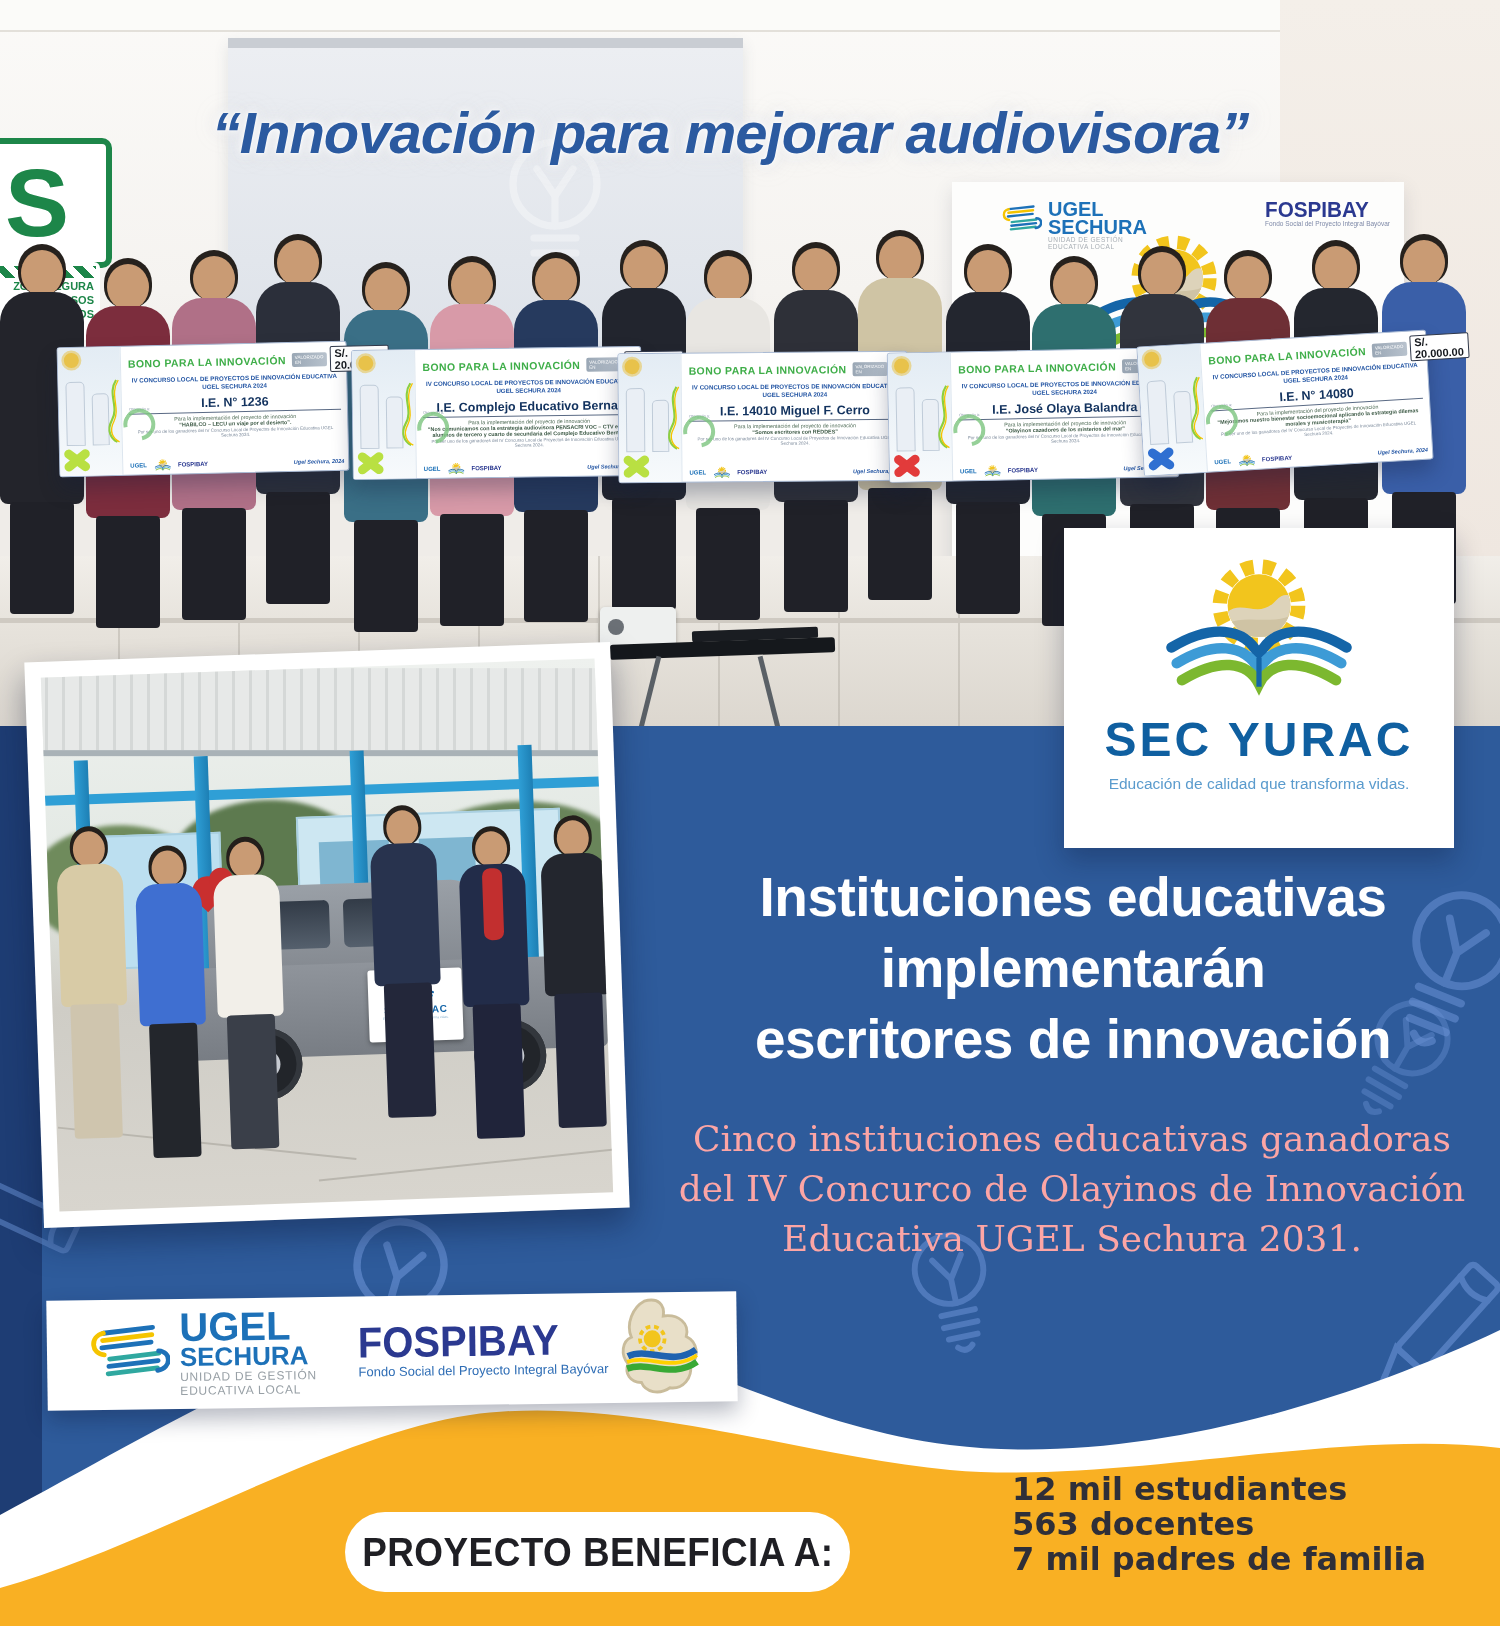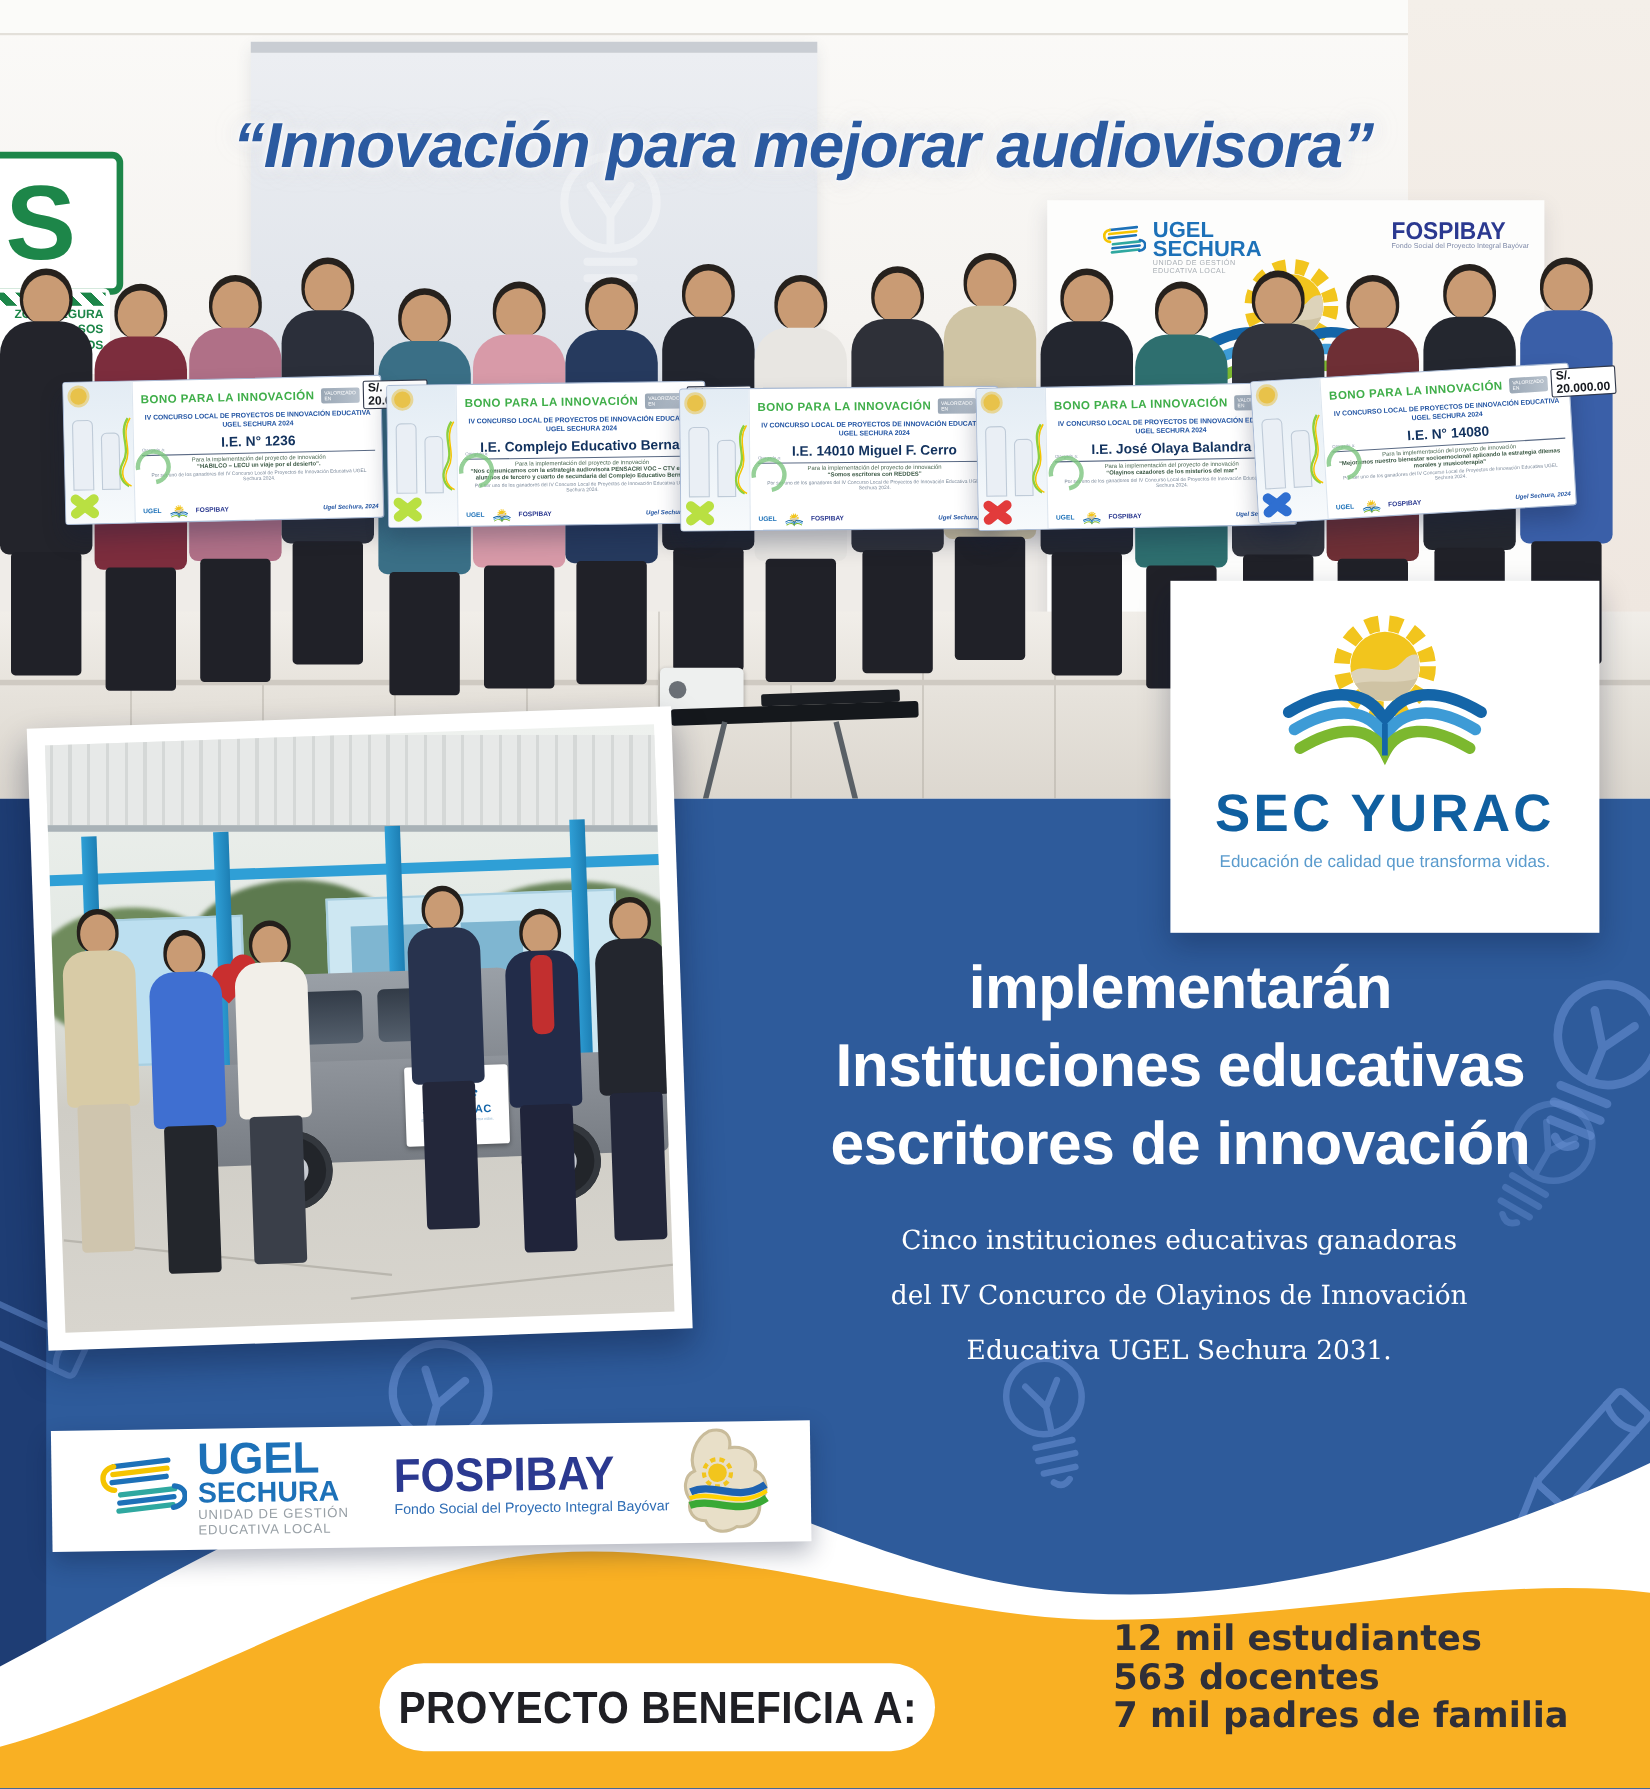--- a/index.html
+++ b/index.html
@@ -131,21 +131,21 @@
   .tperson{position:absolute;width:72px;height:330px;}
   .tperson .hair{position:absolute;left:17px;top:0;width:38px;height:40px;border-radius:50% 50% 42% 42%;background:#241f1b;}
   .tperson .head{position:absolute;left:20px;top:5px;width:32px;height:36px;border-radius:50%;background:#c99b74;}
   .tperson .torso{position:absolute;left:3px;top:38px;width:66px;height:142px;border-radius:22px 22px 6px 6px;}
   .tperson .scarf{position:absolute;left:26px;top:42px;width:20px;height:72px;background:#c22f2f;border-radius:8px;}
   .tperson .legs{position:absolute;left:12px;top:178px;width:48px;height:134px;border-radius:4px;}
   
   .headline{position:absolute;left:660px;right:14px;top:862px;z-index:4;text-align:center;
             font-size:55px;line-height:71px;font-weight:800;color:#fff;letter-spacing:-.5px;}
   .paragraph{position:absolute;left:650px;right:6px;top:1078px;z-index:4;text-align:center;
-             font-family:"DejaVu Serif",serif;font-size:24px;line-height:50px;color:#ffffff;}
+             font-family:"DejaVu Serif",serif;font-size:36px;line-height:50px;color:#fca5a5;}
   
   .partners-card{position:absolute;left:47px;top:1296px;width:690px;height:110px;background:#fff;z-index:8;
                  box-shadow:0 10px 22px rgba(10,20,50,.3);transform:rotate(-.8deg);
                  display:flex;align-items:center;justify-content:space-around;padding:0 14px;box-sizing:border-box;}
   .ugel-logo{display:flex;align-items:center;gap:10px;}
   .ugel-logo svg{width:88px;height:80px;}
   .ugel-txt b{display:block;font-size:40px;line-height:34px;font-weight:800;color:#1d71b8;}
   .ugel-txt b.sm{font-size:26px;line-height:26px;}
   .ugel-txt i{display:block;font-style:normal;font-size:12px;letter-spacing:.8px;color:#98a0a6;line-height:14px;}
   .fos-logo{display:flex;align-items:center;gap:8px;}
@@ -688,22 +688,22 @@
             <i class="hair"></i>
             <i class="head"></i>
             <i class="torso" style="background:#23262e"></i>
             <i class="legs" style="background:#23273a"></i>
           </div>
         </div>
     </div>
   </section>
 
   <header class="headline">
+    <div>Instituciones educativas</div>
     <div>implementarán</div>
-    <div>Instituciones educativas</div>
     <div>escritores de innovación</div>
   </header>
   <p class="paragraph">
     <span style="display:block">Cinco instituciones educativas ganadoras</span>
     <span style="display:block">del IV Concurco de Olayinos de Innovación</span>
     <span style="display:block">Educativa UGEL Sechura 2031.</span>
   </p>
 
   <section class="partners-card">
     <div class="ugel-logo">

